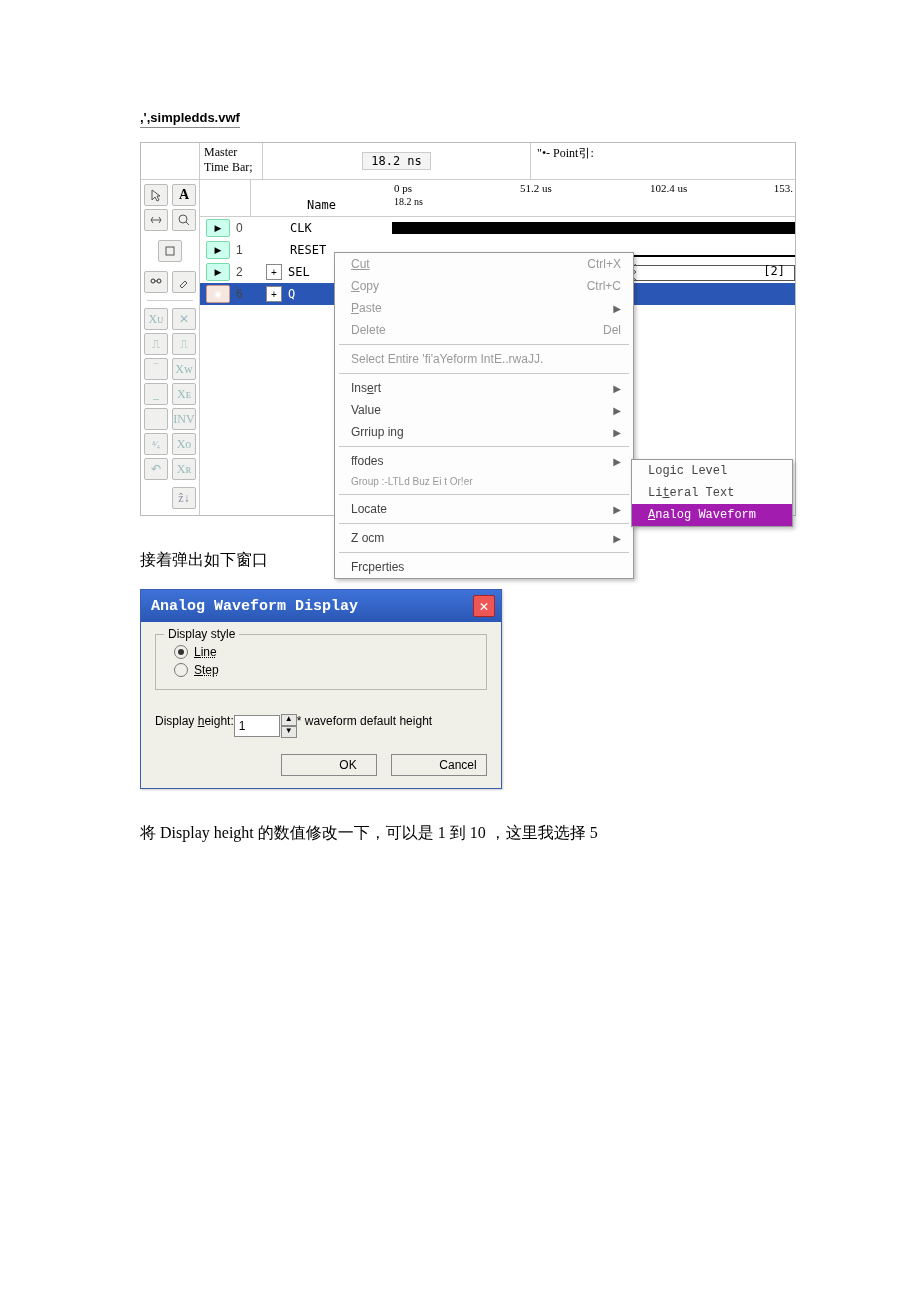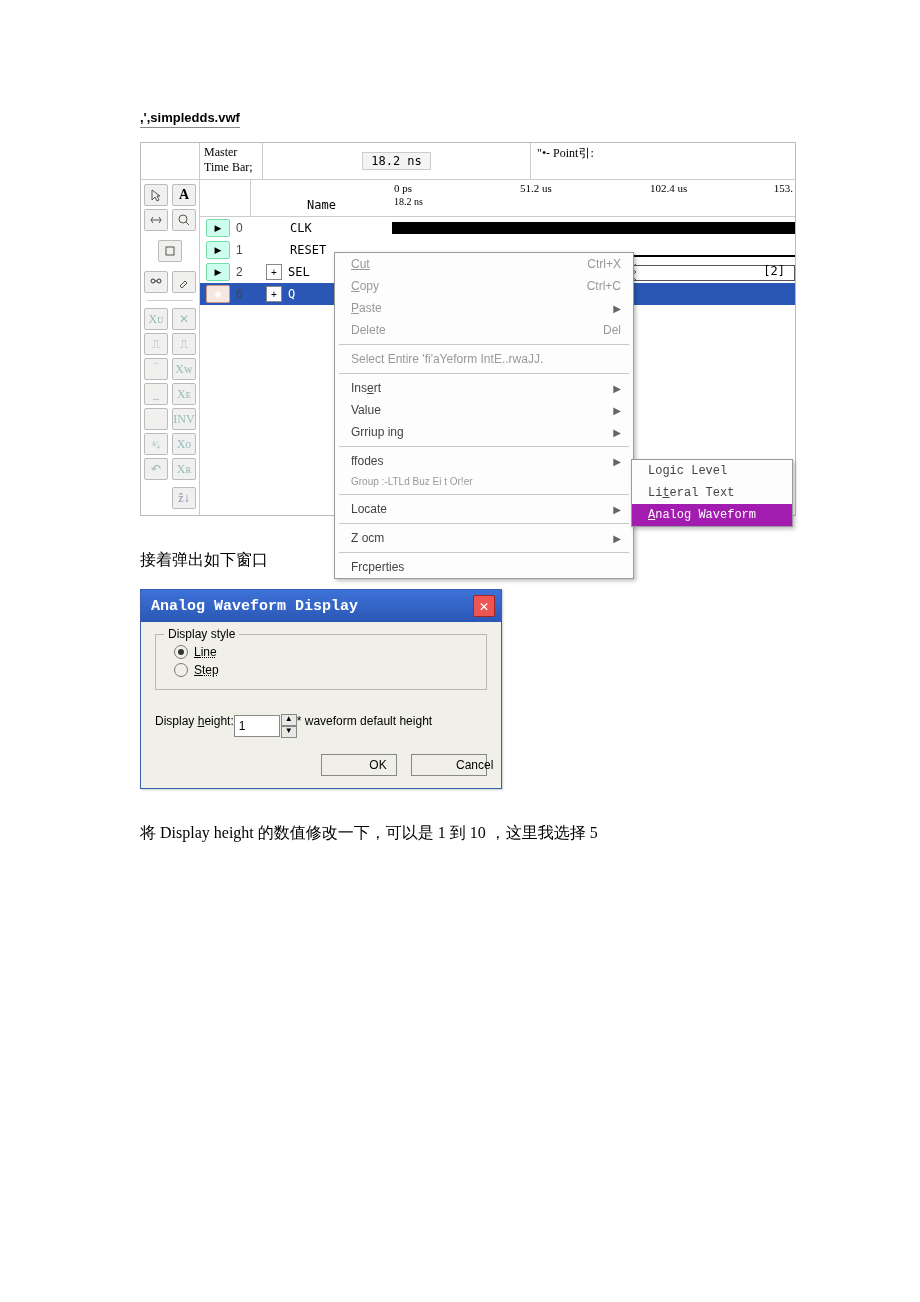--- a/index.html
+++ b/index.html
@@ -185,21 +185,21 @@
   display:flex; flex-direction:column; margin-left:1px;
 }
 .spin .arrows div {
   width:14px; height:10px; border:1px solid #888; background:#e8e8e4;
   font-size:8px; line-height:8px; text-align:center;
 }
 .dialog .btnrow {
   display:flex; justify-content:flex-end; gap:14px; margin-top:16px;
 }
 .dialog button {
-  width:76px; height:22px; border:1px solid #888; background:#f0efe8;
+  width:96px; height:22px; border:1px solid #888; background:#f0efe8;
   font-size:12px;
   padding-left:44px;
 }
 </style>
 </head>
 <body>
 
 <div class="page">
 
   <div class="filename">,',simpledds.vwf</div>

